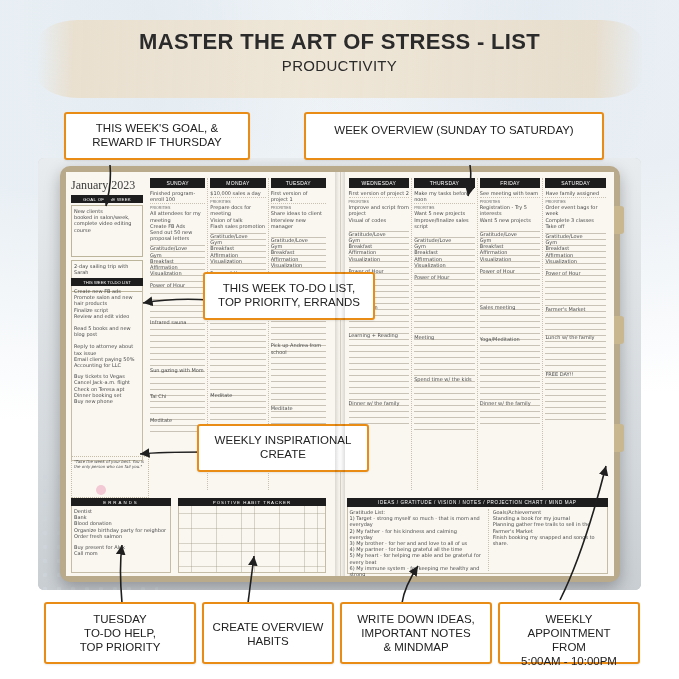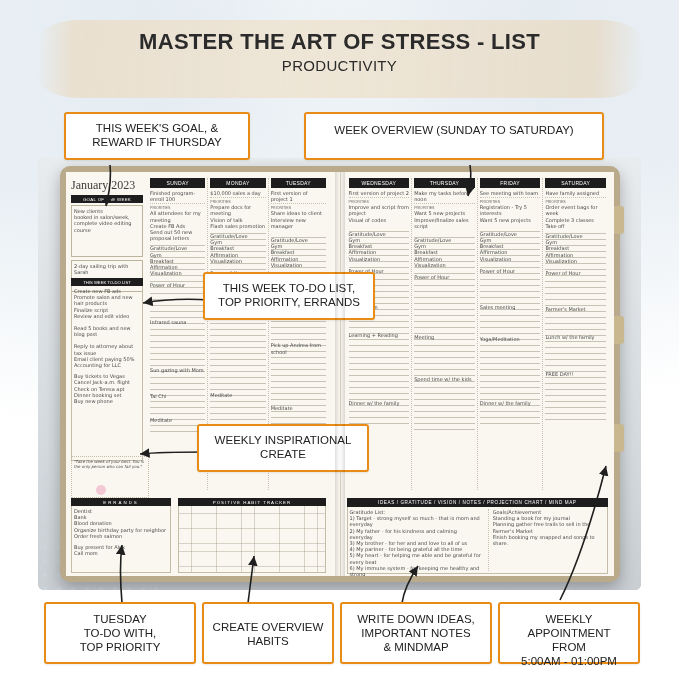--- a/index.html
+++ b/index.html
@@ -376,32 +376,32 @@
   <span>TOP PRIORITY, ERRANDS</span>
 </div>
 
 <div class="orangebox" style="left:197px;top:424px;width:172px;height:48px;">
   <span>WEEKLY INSPIRATIONAL</span><br>
   <span>CREATE</span>
 </div>
 
 <div class="orangebox" style="left:44px;top:602px;width:152px;height:62px;padding-top:8px;">
   <span>TUESDAY</span><br>
-  <span>TO-DO WITH,</span><br>
+  <span>TO-DO HELP,</span><br>
   <span>TOP PRIORITY</span>
 </div>
 
 <div class="orangebox" style="left:202px;top:602px;width:132px;height:62px;padding-top:16px;">
   <span>CREATE OVERVIEW</span><br>
   <span>HABITS</span>
 </div>
 
 <div class="orangebox" style="left:340px;top:602px;width:152px;height:62px;padding-top:8px;">
   <span>WRITE DOWN IDEAS,</span><br>
   <span>IMPORTANT NOTES</span><br>
   <span>&amp; MINDMAP</span>
 </div>
 
 <div class="orangebox" style="left:498px;top:602px;width:142px;height:62px;padding-top:8px;">
   <span>WEEKLY APPOINTMENT</span><br>
   <span>FROM</span><br>
-  <span>5:00AM - 01:00PM</span>
+  <span>5:00AM - 10:00PM</span>
 </div>
 
 </body></html>

